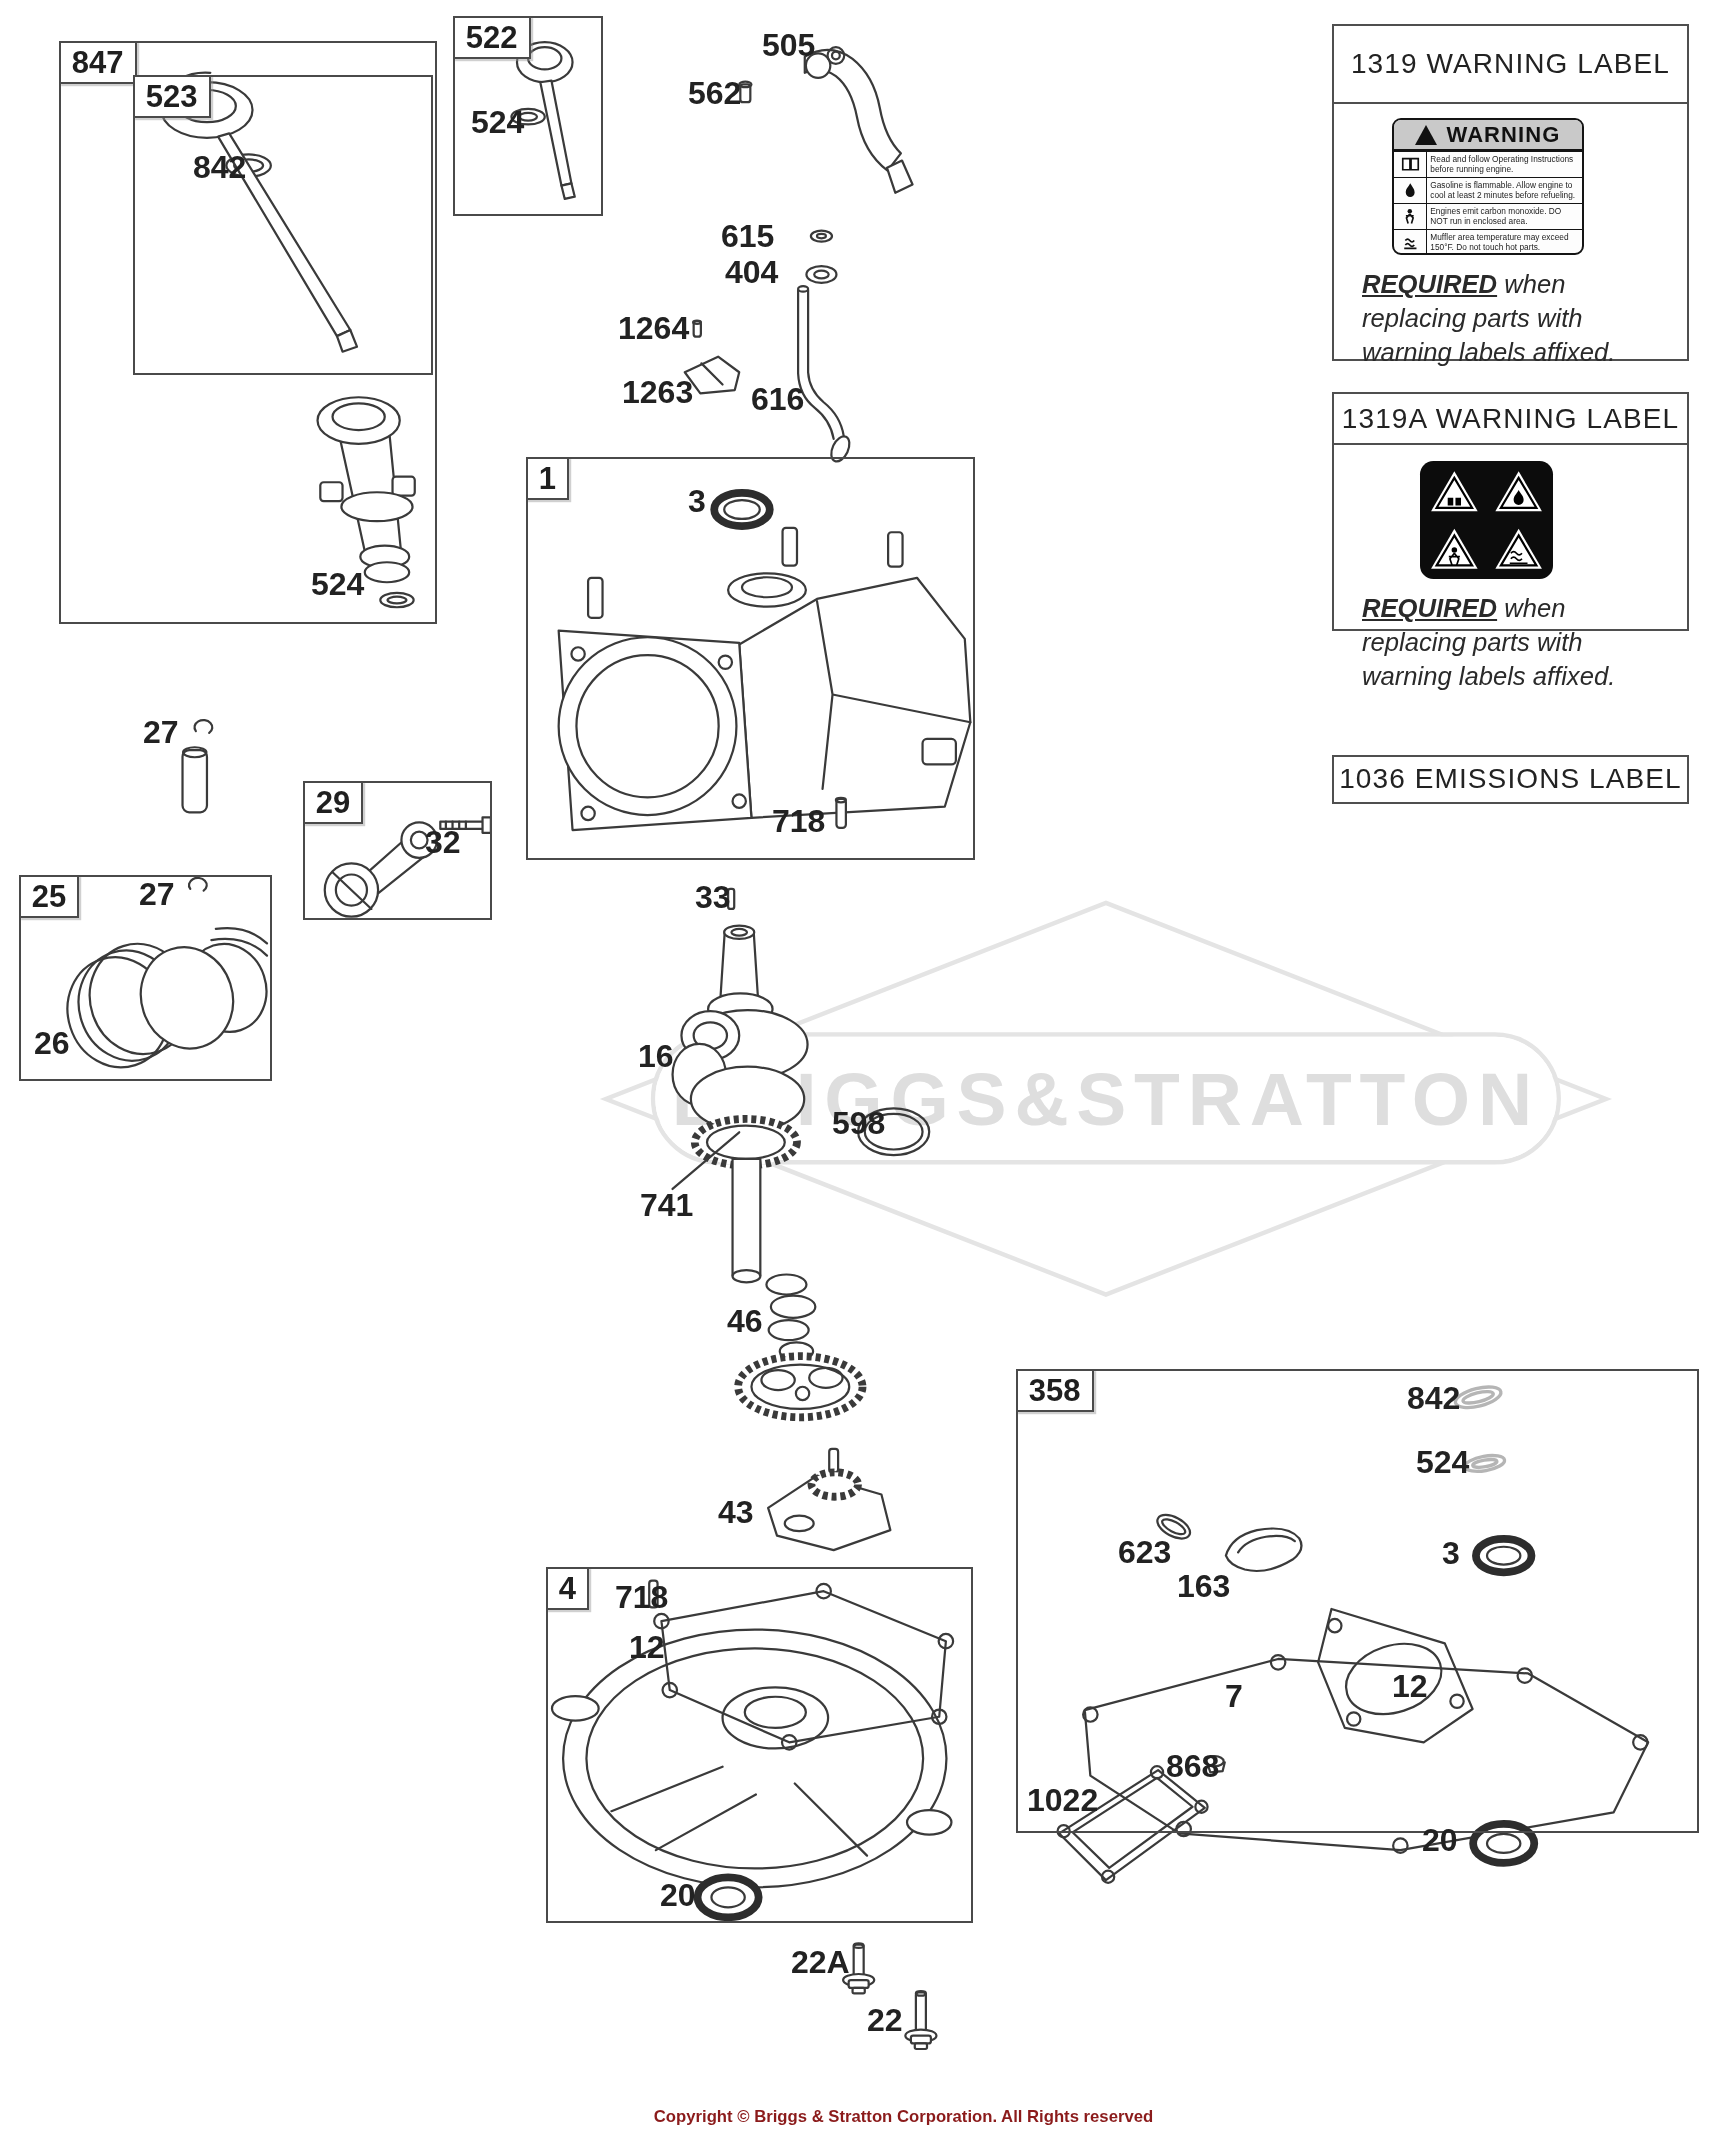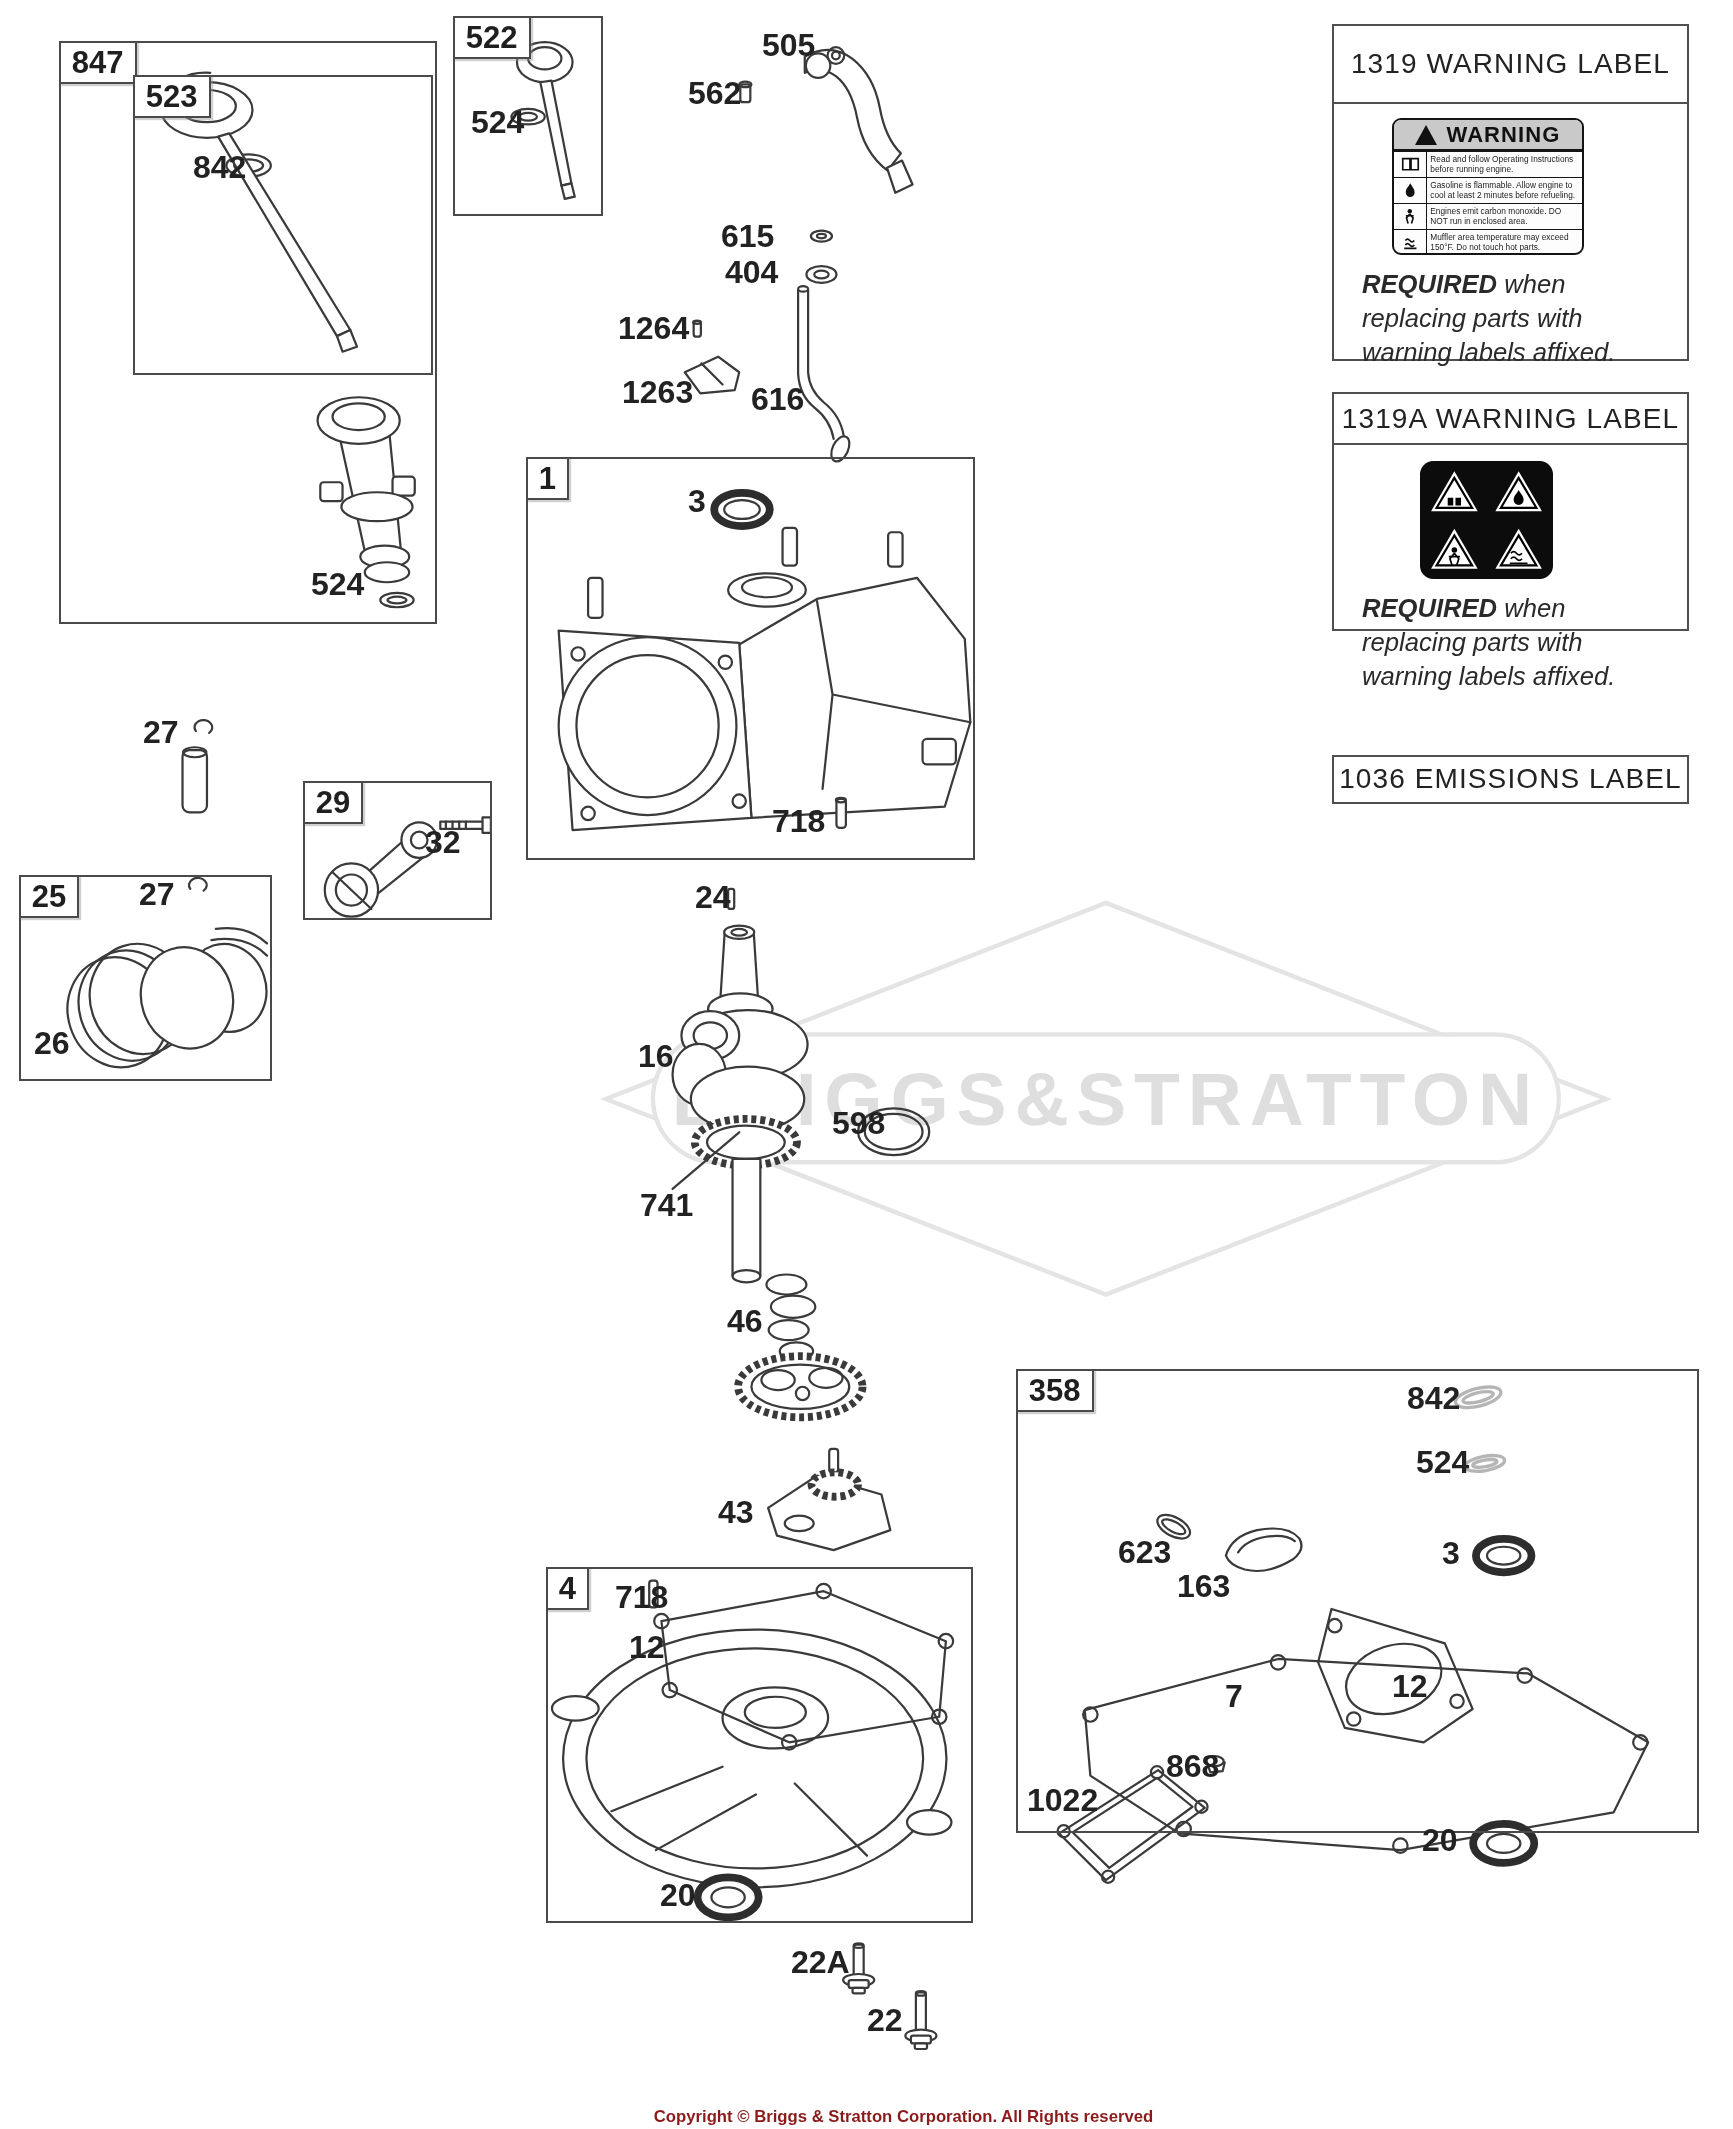--- a/index.html
+++ b/index.html
@@ -19,21 +19,21 @@
   .panel{position:absolute;border:2.2px solid #4a4a4a;box-sizing:border-box;background:transparent;}
   .tab{position:absolute;top:-2.2px;left:-2.2px;background:#ffffff;border:2.2px solid #4a4a4a;
        box-shadow:2.2px 2.2px 0 rgba(150,150,150,.45);padding:1.1px 11px;
        font:700 31px/1.2 "Liberation Sans", sans-serif;color:#1f1f1f;}
   .callout{position:absolute;font:700 32px/1 "Liberation Sans", sans-serif;color:#222;white-space:nowrap;}
   
   .wpanel{position:absolute;border:2.2px solid #4f4f4f;box-sizing:border-box;background:#fff;}
   .wheader{border-bottom:2.2px solid #4f4f4f;display:flex;align-items:center;justify-content:center;
            font:400 28px/1 "Liberation Sans", sans-serif;color:#222;letter-spacing:1.1px;text-align:center;}
   .required{position:absolute;font:400 italic 25.6px/1.32 "Liberation Sans", sans-serif;color:#2a2a2a;}
-  .required b{font-weight:700;}
+  .required b{font-weight:700;text-decoration:underline;}
   
   .sticker{position:absolute;border:2.2px solid #141414;border-radius:9px;background:#fdfdfd;
            box-sizing:border-box;overflow:hidden;}
   .stickerhead{height:29px;background:#c9c9c9;border-bottom:2.2px solid #141414;display:flex;
                align-items:center;justify-content:center;gap:9px;
                font:800 22px/1 "Liberation Sans", sans-serif;color:#111;letter-spacing:1.1px;}
   .tri{width:0;height:0;border-left:11.7px solid transparent;border-right:11.7px solid transparent;
        border-bottom:20px solid #111;position:relative;}
   .srow{display:flex;border-top:1.7px solid #141414;height:25px;align-items:stretch;}
   .srow:first-of-type{border-top:none}
@@ -307,21 +307,21 @@
   <span class="callout" style="left:725px;top:256px">404</span>
   <span class="callout" style="left:618px;top:312px">1264</span>
   <span class="callout" style="left:622px;top:376px">1263</span>
   <span class="callout" style="left:751px;top:383px">616</span>
   <span class="callout" style="left:688px;top:485px">3</span>
   <span class="callout" style="left:772px;top:805px">718</span>
   <span class="callout" style="left:143px;top:716px">27</span>
   <span class="callout" style="left:425px;top:826px">32</span>
   <span class="callout" style="left:139px;top:878px">27</span>
   <span class="callout" style="left:34px;top:1027px">26</span>
-  <span class="callout" style="left:695px;top:881px">24</span>
+  <span class="callout" style="left:695px;top:881px">33</span>
   <span class="callout" style="left:638px;top:1040px">16</span>
   <span class="callout" style="left:832px;top:1107px">598</span>
   <span class="callout" style="left:640px;top:1189px">741</span>
   <span class="callout" style="left:727px;top:1305px">46</span>
   <span class="callout" style="left:718px;top:1496px">43</span>
   <span class="callout" style="left:615px;top:1581px">718</span>
   <span class="callout" style="left:629px;top:1631px">12</span>
   <span class="callout" style="left:660px;top:1879px">20</span>
   <span class="callout" style="left:1407px;top:1382px">842</span>
   <span class="callout" style="left:1416px;top:1446px">524</span>

